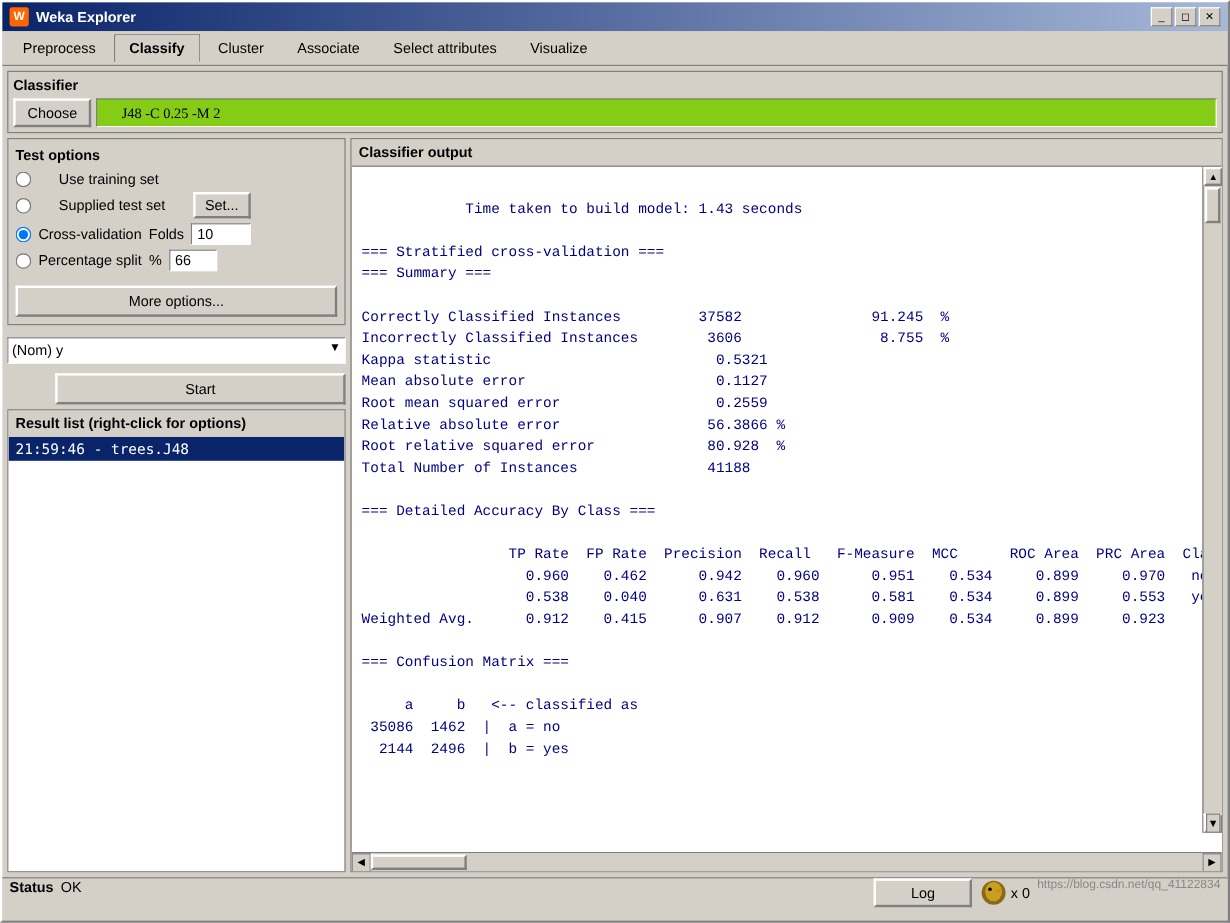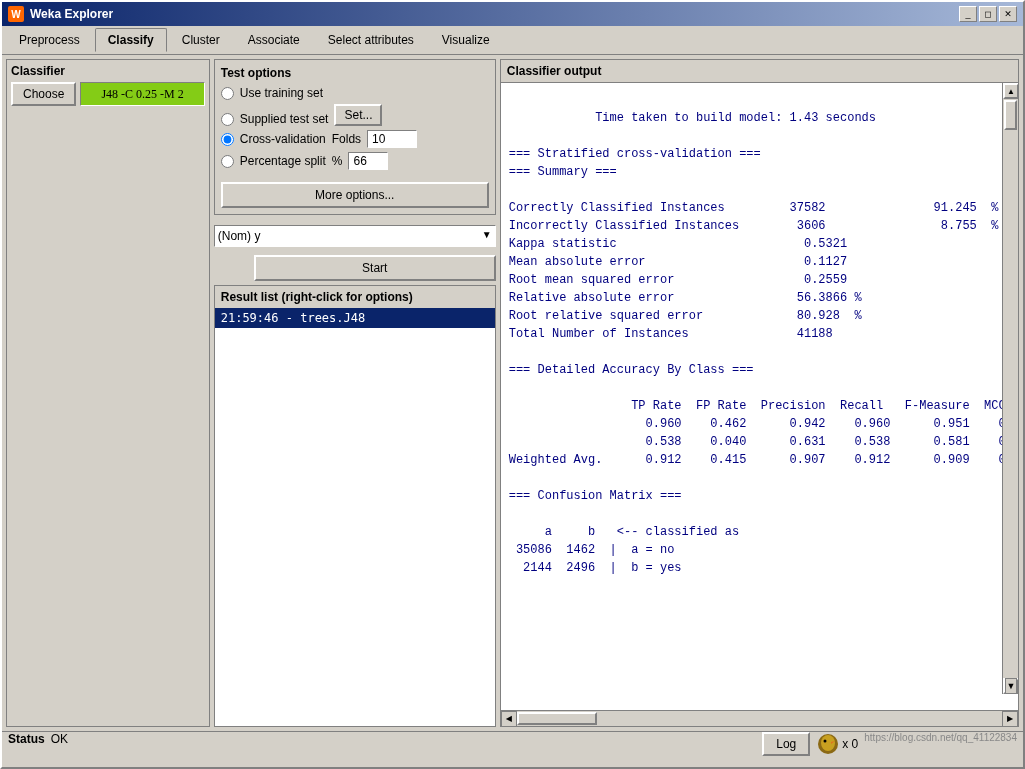--- a/index.html
+++ b/index.html
@@ -86,21 +86,21 @@
     }
     .menu-tab.active {
       background: #d4d0c8;
       border: 1px solid #808080;
       border-bottom: 1px solid #d4d0c8;
       font-weight: bold;
     }
     .content {
       flex: 1;
       display: flex;
-      flex-direction: row;
+      flex-direction: column;
       padding: 4px;
       gap: 4px;
       overflow: hidden;
     }
     .classifier-section {
       background: #d4d0c8;
       border: 1px solid #808080;
       padding: 4px;
     }
     .section-title {
@@ -158,22 +158,22 @@
       font-size: 12px;
     }
     .radio-group {
       display: flex;
       flex-direction: column;
       gap: 4px;
       margin-bottom: 8px;
     }
     .radio-item {
       display: flex;
-      align-items: flex-end;
-      gap: 6px;
+      align-items: center;
+      gap: 23px;
       font-size: 12px;
     }
     .radio-item input[type="radio"] {
       width: 13px;
       height: 13px;
       cursor: pointer;
     }
     .folds-row {
       display: flex;
       align-items: center;
@@ -375,21 +375,21 @@
     }
     .status-label {
       font-weight: bold;
       font-size: 12px;
     }
     .status-value {
       font-size: 12px;
       flex: 1;
     }
     .log-btn {
-      padding: 3px 12px;
+      padding: 3px 29px;
       background: #d4d0c8;
       border: 2px solid #ffffff;
       border-right-color: #808080;
       border-bottom-color: #808080;
       cursor: pointer;
       font-size: 12px;
     }
     .x-count {
       font-size: 12px;
       display: flex;

